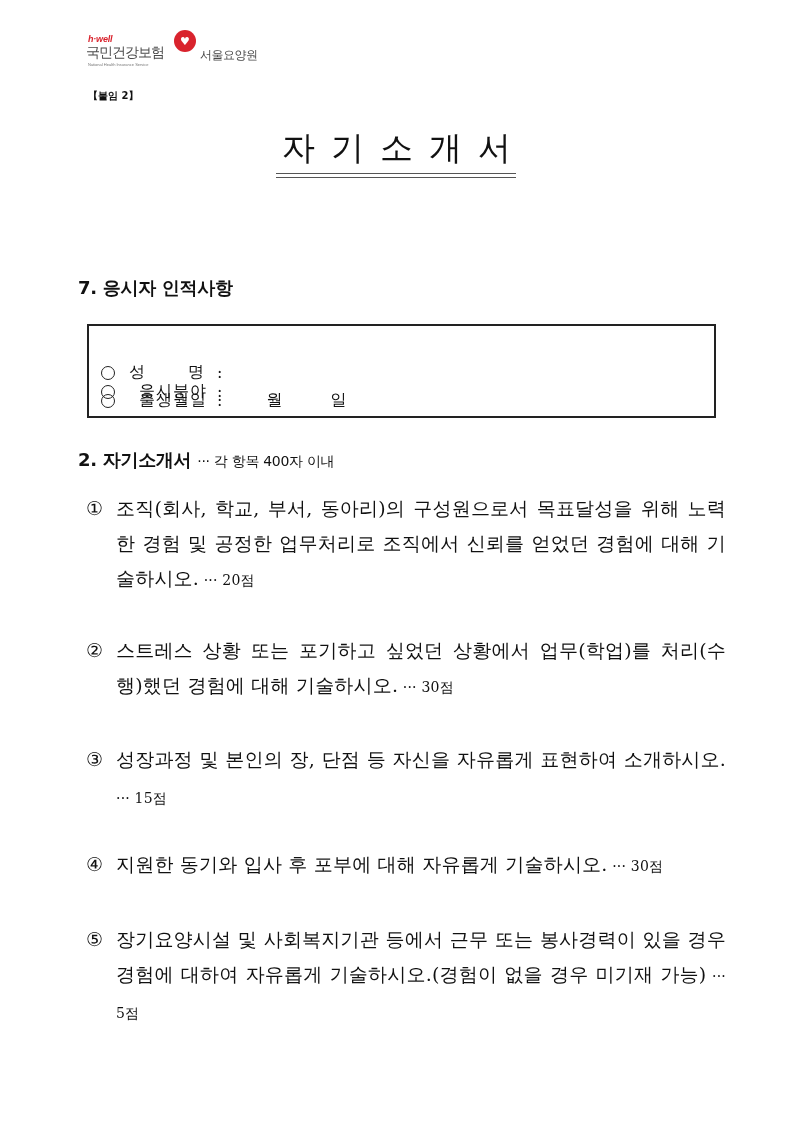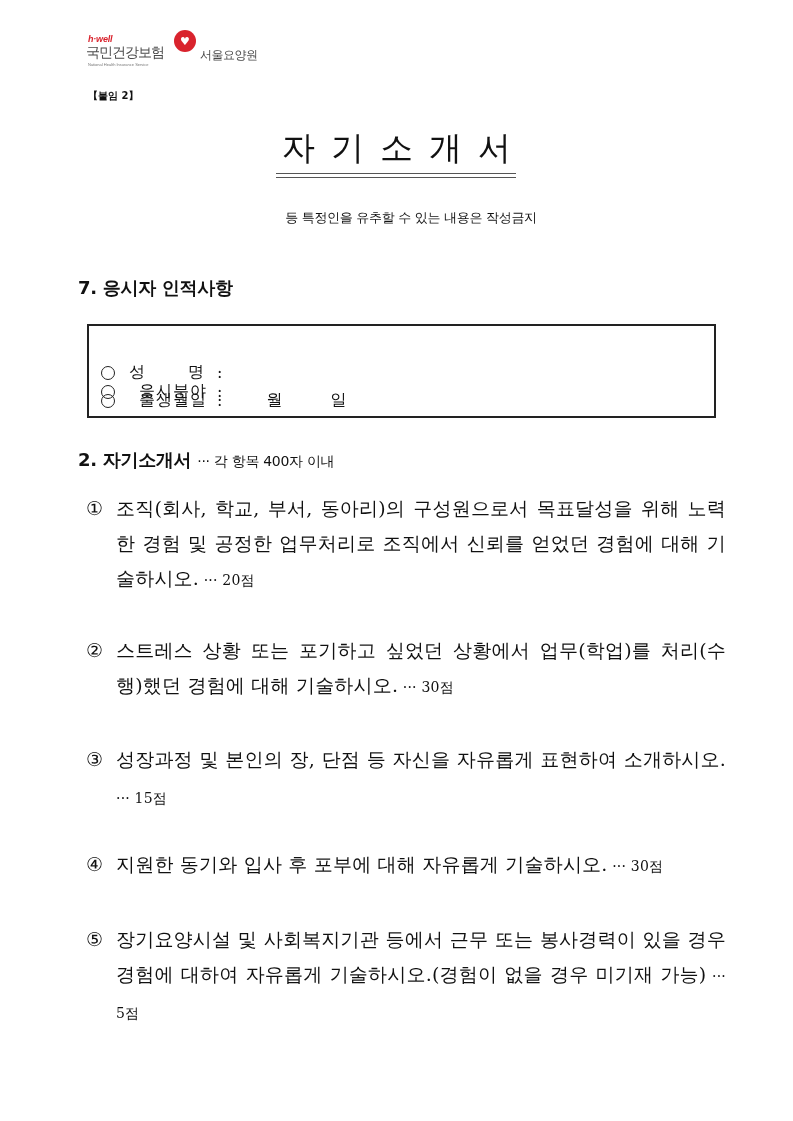--- a/index.html
+++ b/index.html
@@ -64,21 +64,20 @@
 </div>
 
 <div class="abs attach">【붙임 2】</div>
 
 <div class="abs title">
   <span>자기소개서</span>
 </div>
 <div class="abs title-rule"></div>
 
 <div class="abs note">
-  <div class="l2">등 특정인을 유추할 수 있는 내용은 작성금지</div>
 </div>
 
 <div class="abs section-h sec1">7. 응시자 인적사항</div>
 
 <div class="abs info-box">
   <div class="info-row r1">
     <span class="circ"></span>
     <span class="lbl">응시분야</span>
     <span class="colon">:</span>
   </div>

